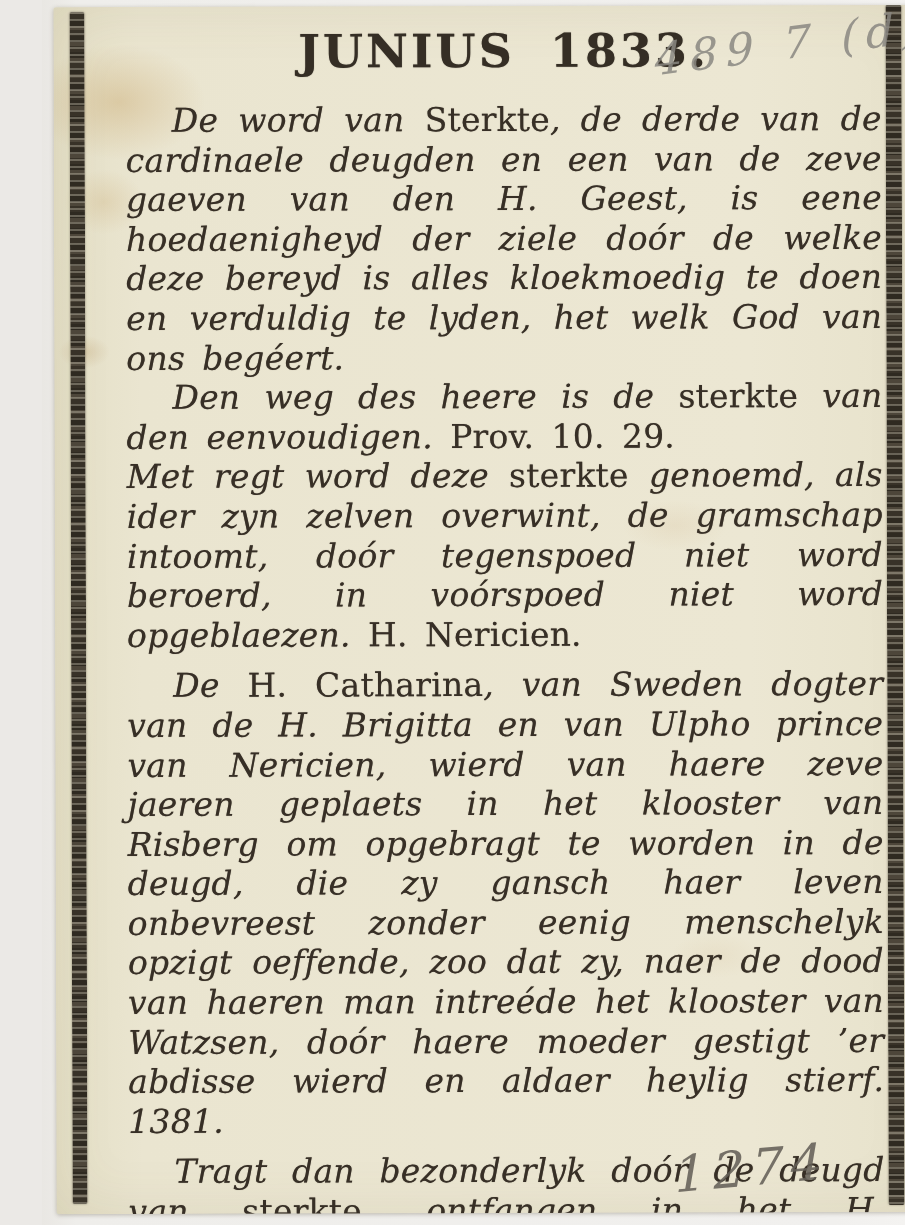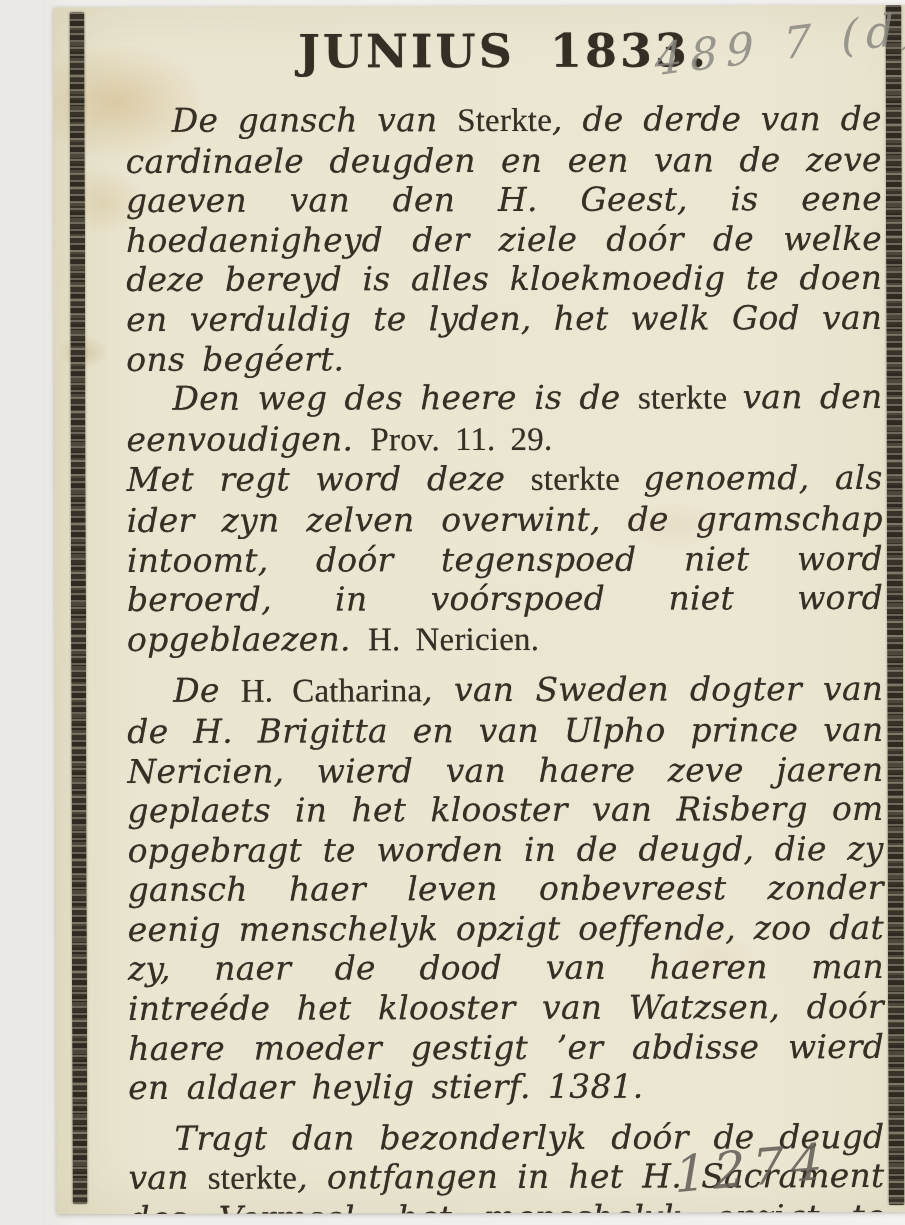--- a/index.html
+++ b/index.html
@@ -54,21 +54,21 @@
     color:#352e25;text-shadow:0 0 1px rgba(53,46,37,0.55);
   }
   .para{
     margin:0;font-size:33px;line-height:39.6px;text-align:justify;
     word-spacing:0.20em;letter-spacing:0.2px;
     text-shadow:0 0 0.7px rgba(55,47,38,0.65);
   }
   .para.indent{text-indent:46px;}
   .para.gap{margin-top:11px;}
   .it{font-style:italic;}
-  .ro{font-style:normal;font-family:Liberation Serif, serif;}
+  .ro{font-style:normal;}
 
   
   .pencil{
     position:absolute;font-style:italic;
     font-family:"DejaVu Serif","Liberation Serif",serif;
     pointer-events:none;white-space:nowrap;
   }
   .pencil-top{
     left:600px;top:12px;font-size:44px;letter-spacing:8px;
     color:rgba(138,135,129,0.85);
@@ -88,23 +88,23 @@
 
     <div class="bar bar-left"></div>
     <div class="bar bar-right"></div>
 
     <div class="content">
 
       <div class="title-row">
         <h1 class="title">JUNIUS 1833.</h1>
       </div>
 
-      <p class="para indent"><span class="it">De gansch van </span><span class="ro">Sterkte</span><span class="it">, de derde van de cardinaele deugden en een van de zeve gaeven van den H. Geest, is eene hoedaenigheyd der ziele doór de welke deze bereyd is alles kloekmoedig te doen en verduldig te lyden, het welk God van ons begéert.</span></p>
+      <p class="para indent"><span class="it">De word van </span><span class="ro">Sterkte</span><span class="it">, de derde van de cardinaele deugden en een van de zeve gaeven van den H. Geest, is eene hoedaenigheyd der ziele doór de welke deze bereyd is alles kloekmoedig te doen en verduldig te lyden, het welk God van ons begéert.</span></p>
 
-      <p class="para indent"><span class="it">Den weg des heere is de </span><span class="ro">sterkte </span><span class="it">van den eenvoudigen. </span><span class="ro">Prov. 11. 29.</span></p>
+      <p class="para indent"><span class="it">Den weg des heere is de </span><span class="ro">sterkte </span><span class="it">van den eenvoudigen. </span><span class="ro">Prov. 10. 29.</span></p>
 
       <p class="para"><span class="it">Met regt word deze </span><span class="ro">sterkte </span><span class="it">genoemd, als ider zyn zelven overwint, de gramschap intoomt, doór tegenspoed niet word beroerd, in voórspoed niet word opgeblaezen. </span><span class="ro">H. Nericien.</span></p>
 
       <p class="para indent gap"><span class="it">De </span><span class="ro">H. Catharina</span><span class="it">, van Sweden dogter van de H. Brigitta en van Ulpho prince van Nericien, wierd van haere zeve jaeren geplaets in het klooster van Risberg om opgebragt te worden in de deugd, die zy gansch haer leven onbevreest zonder eenig menschelyk opzigt oeffende, zoo dat zy, naer de dood van haeren man intreéde het klooster van Watzsen, doór haere moeder gestigt ’er abdisse wierd en aldaer heylig stierf. 1381.</span></p>
 
       <p class="para indent gap"><span class="it">Tragt dan bezonderlyk doór de deugd van </span><span class="ro">sterkte</span><span class="it">, ontfangen in het H. Sacrament des Vormsel, het menschelyk opzigt te versmaeden, Christus en uwe christene pligt opentlyk te belyden</span></p>
 
     </div>
 
     <div class="pencil pencil-top">489 7 (d)</div>

